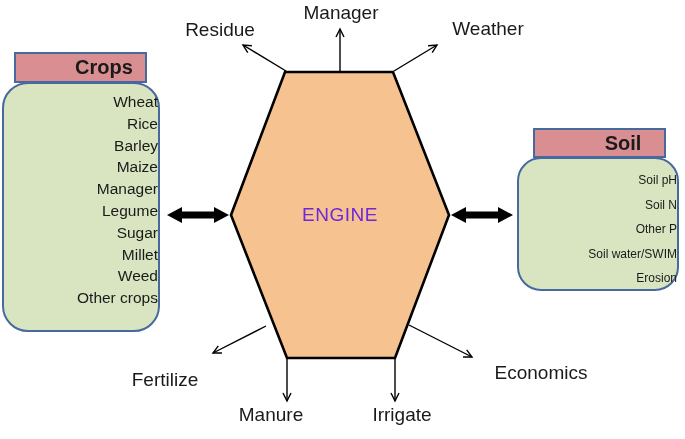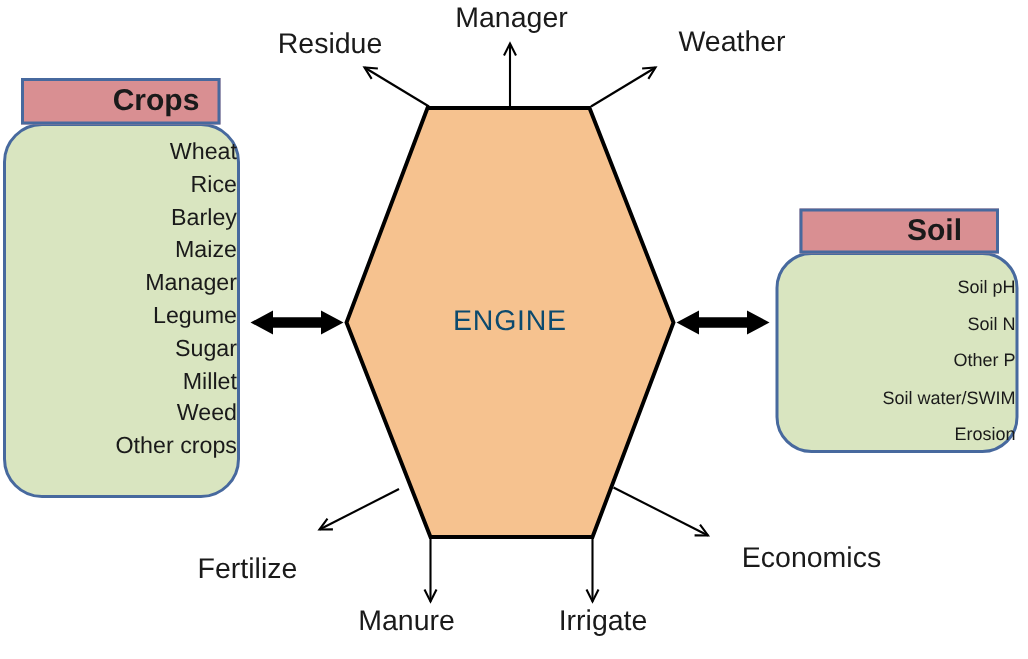--- a/index.html
+++ b/index.html
@@ -18,21 +18,21 @@
     white-space:nowrap;
     transform:translateX(-50%);
     color:#1a1a1a;
   }
   .engine-label{
     position:absolute;
     left:340px;top:215px;
     transform:translate(-50%,-50%);
     font-size:19px;
     letter-spacing:0.5px;
-    color:#0c4a6e;
+    color:#6d28d9;
   }
   .info-box{position:absolute;}
   .info-box .box-header{
     position:absolute;
     background:#D98F92;
     border:2px solid #47699E;
     text-align:center;
     font-weight:bold;
     font-size:20px;
     z-index:2;
@@ -44,21 +44,21 @@
     background:#D9E5C0;
     border:2.5px solid #47699E;
     box-sizing:border-box;
     z-index:1;
     text-align:right;
   }
   .crops-box{left:2px;top:52px;width:158px;height:281px;}
   .crops-box .box-header{left:12px;top:0;width:133px;height:31px;line-height:27px;}
   .crops-box .box-body{left:0;top:30px;width:158px;height:250px;border-radius:26px;padding-top:7px;}
   .crops-box .box-item{font-size:15.5px;line-height:21.8px;}
-  .soil-box{left:517px;top:139px;width:162px;height:163px;}
+  .soil-box{left:517px;top:128px;width:162px;height:163px;}
   .soil-box .box-header{left:16px;top:0;width:133px;height:30px;line-height:26px;}
   .soil-box .box-body{left:0;top:29px;width:162px;height:134px;border-radius:24px;padding-top:9px;}
   .soil-box .box-item{font-size:12px;line-height:24.5px;}
 </style>
 </head>
 <body>
 
 <div class="stage">
 
   <svg class="svg-layer" viewBox="0 0 685 439" xmlns="http://www.w3.org/2000/svg">

